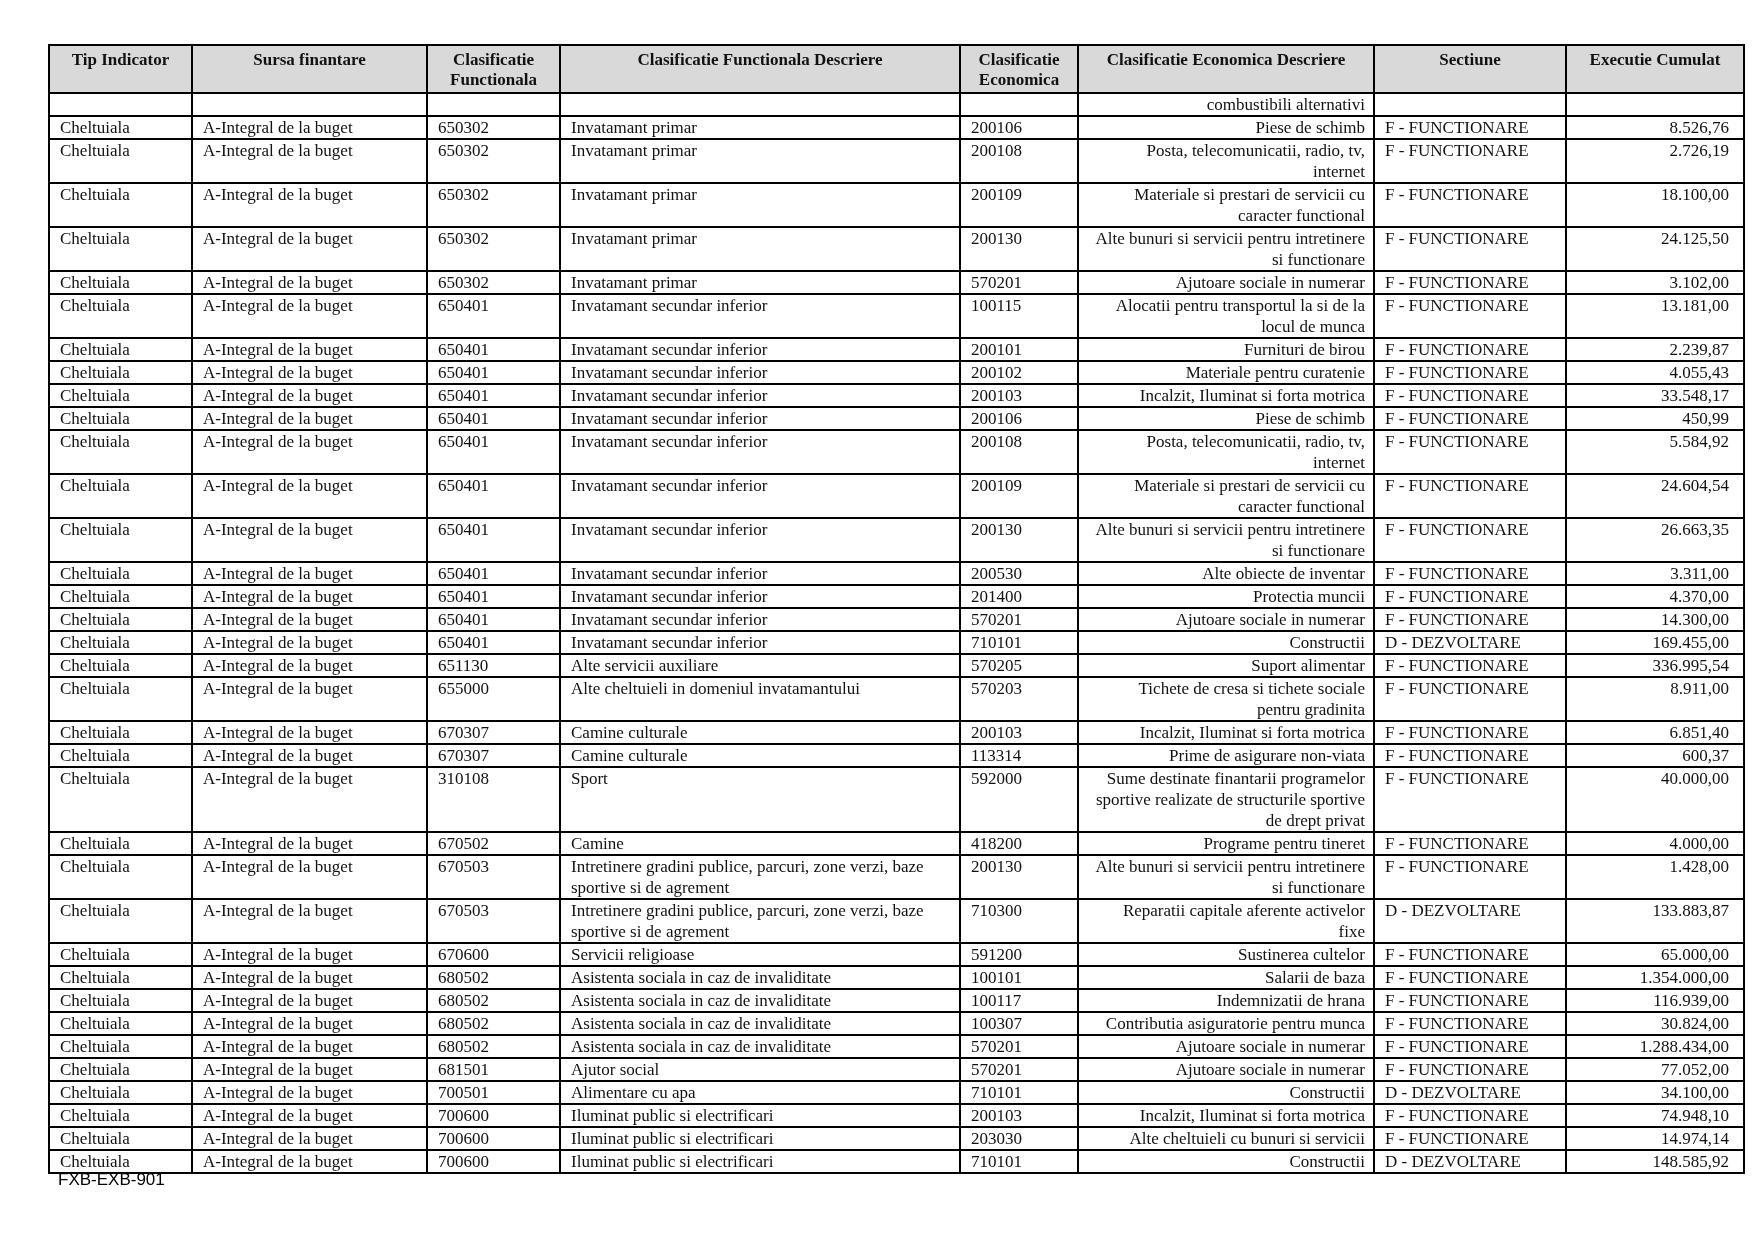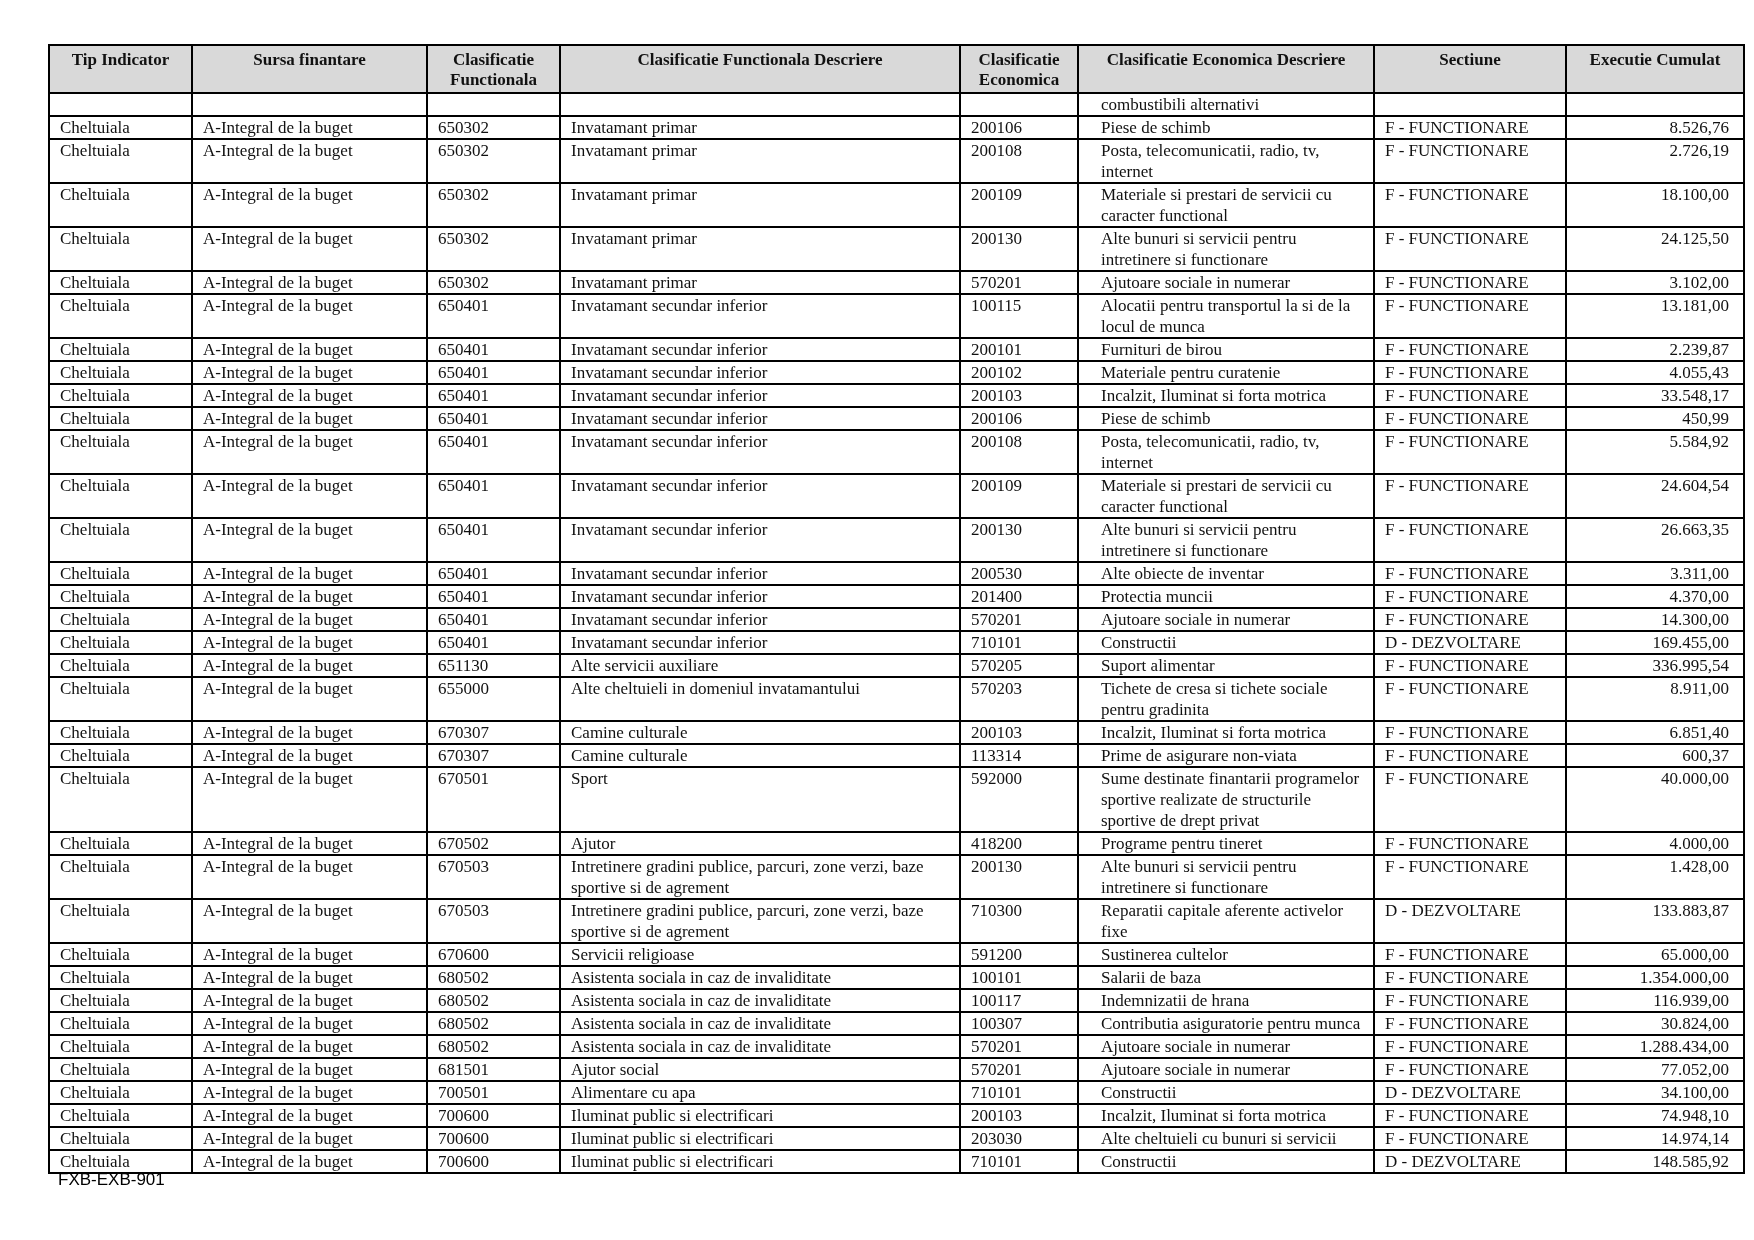--- a/index.html
+++ b/index.html
@@ -20,21 +20,21 @@
     line-height: 21px;
   }
   table.report thead th {
     background: #d9d9d9;
     font-weight: bold;
     text-align: center;
     padding: 4px 4px 2px 4px;
     line-height: 20px;
   }
   table.report td.num { text-align: right; padding-right: 14px; }
-  table.report td.ecdesc { padding-left: 22px; }
+  table.report td.ecdesc { padding-left: 14px; text-align: right; }
   .footer-code {
     position: absolute;
     left: 58px;
     top: 1170px;
     font-family: "Liberation Sans", "DejaVu Sans", sans-serif;
     font-size: 17px;
     color: #000000;
   }
 </style>
 </head>
@@ -281,32 +281,32 @@
           <td>670307</td>
           <td>Camine culturale</td>
           <td>113314</td>
           <td class="ecdesc">Prime de asigurare non-viata</td>
           <td>F - FUNCTIONARE</td>
           <td class="num">600,37</td>
         </tr>
         <tr>
           <td>Cheltuiala</td>
           <td>A-Integral de la buget</td>
-          <td>670501</td>
+          <td>310108</td>
           <td>Sport</td>
           <td>592000</td>
           <td class="ecdesc">Sume destinate finantarii programelor sportive realizate de structurile sportive de drept privat</td>
           <td>F - FUNCTIONARE</td>
           <td class="num">40.000,00</td>
         </tr>
         <tr>
           <td>Cheltuiala</td>
           <td>A-Integral de la buget</td>
           <td>670502</td>
-          <td>Ajutor</td>
+          <td>Camine</td>
           <td>418200</td>
           <td class="ecdesc">Programe pentru tineret</td>
           <td>F - FUNCTIONARE</td>
           <td class="num">4.000,00</td>
         </tr>
         <tr>
           <td>Cheltuiala</td>
           <td>A-Integral de la buget</td>
           <td>670503</td>
           <td>Intretinere gradini publice, parcuri, zone verzi, baze sportive si de agrement</td>

